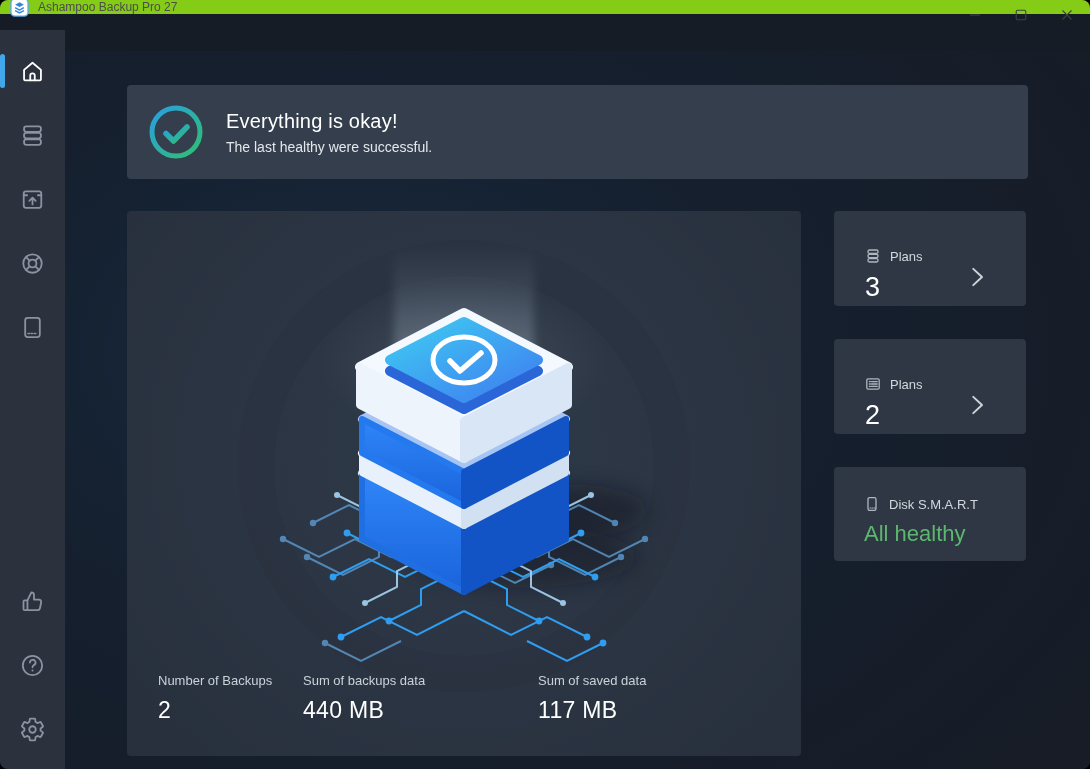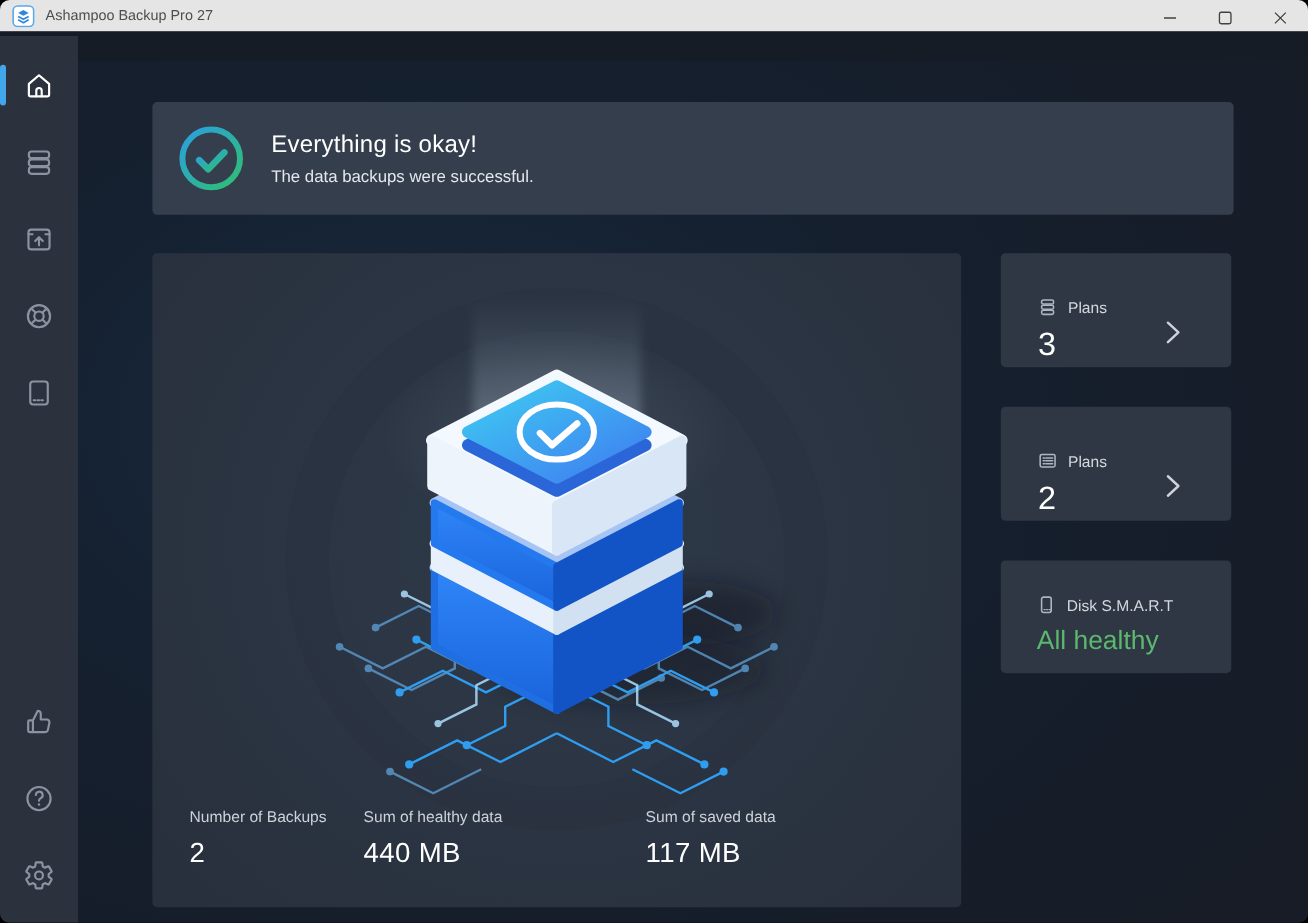--- a/index.html
+++ b/index.html
@@ -3,21 +3,21 @@
 <meta charset="utf-8">
 <style>
   * { margin:0; padding:0; box-sizing:border-box; }
   html,body { background:#000; font-family:"Liberation Sans","DejaVu Sans",sans-serif; }
   .window {
     position:relative; width:1090px; height:769px; border-radius:8px; overflow:hidden;
     background:#161c26;
   }
   
   .titlebar {
-    height:26px; background:#e5e5e5; display:flex; align-items:center; position:relative;
+    height:14px; background:#84cc16; display:flex; align-items:center; position:relative;
   }
   .app-icon { width:19px; height:19px; margin-left:10px; }
   .titlebar-title { margin-left:9px; font-size:12px; color:#4d4d4d; }
   .win-controls { position:absolute; right:0; top:0; height:30px; display:flex; }
   .win-btn { width:46px; height:30px; display:flex; align-items:center; justify-content:center; }
   .win-btn svg { stroke:#404040; }
   
   .app-body { position:absolute; top:30px; left:0; right:0; bottom:0; display:flex; }
   .sidebar {
     width:65px; background:#2b323e; display:flex; flex-direction:column;
@@ -168,21 +168,21 @@
             <linearGradient id="ringGrad" x1="0" y1="0" x2="1" y2="1">
               <stop offset="0" stop-color="#2a9fe0"></stop>
                 <stop offset="1" stop-color="#2fbf71"></stop>
             </linearGradient>
           </defs>
           <circle cx="28" cy="28" r="24" fill="none" stroke="url(#ringGrad)" stroke-width="5"></circle>
           <path d="M18 29.5l7.5 7.5 13.5-14" fill="none" stroke="url(#ringGrad)" stroke-width="5.5" stroke-linecap="round" stroke-linejoin="round"></path>
         </svg>
         <div class="banner-text">
           <div class="banner-title">Everything is okay!</div>
-          <div class="banner-sub">The data backups were successful.</div>
+          <div class="banner-sub">The last healthy were successful.</div>
         </div>
       </section>
 
       <div class="main-row">
 
         <section class="main-card">
           <svg class="illus" viewBox="0 0 674 545" width="674" height="545">
             <defs>
               <linearGradient id="beamGrad" x1="0" y1="0" x2="0" y2="1">
                 <stop offset="0" stop-color="#cfe8ff" stop-opacity="0"></stop>
@@ -300,21 +300,21 @@
               <path d="M323,150l10,10 21,-18" fill="none" stroke="#ffffff" stroke-width="5.5" stroke-linecap="round" stroke-linejoin="round"></path>
             </g>
           </svg>
 
           <div class="stats">
             <div class="stat stat1">
               <div class="stat-label">Number of Backups</div>
               <div class="stat-value">2</div>
             </div>
             <div class="stat stat2">
-              <div class="stat-label">Sum of healthy data</div>
+              <div class="stat-label">Sum of backups data</div>
               <div class="stat-value">440 MB</div>
             </div>
             <div class="stat stat3">
               <div class="stat-label">Sum of saved data</div>
               <div class="stat-value">117 MB</div>
             </div>
           </div>
         </section>
 
         <div class="right-col">

